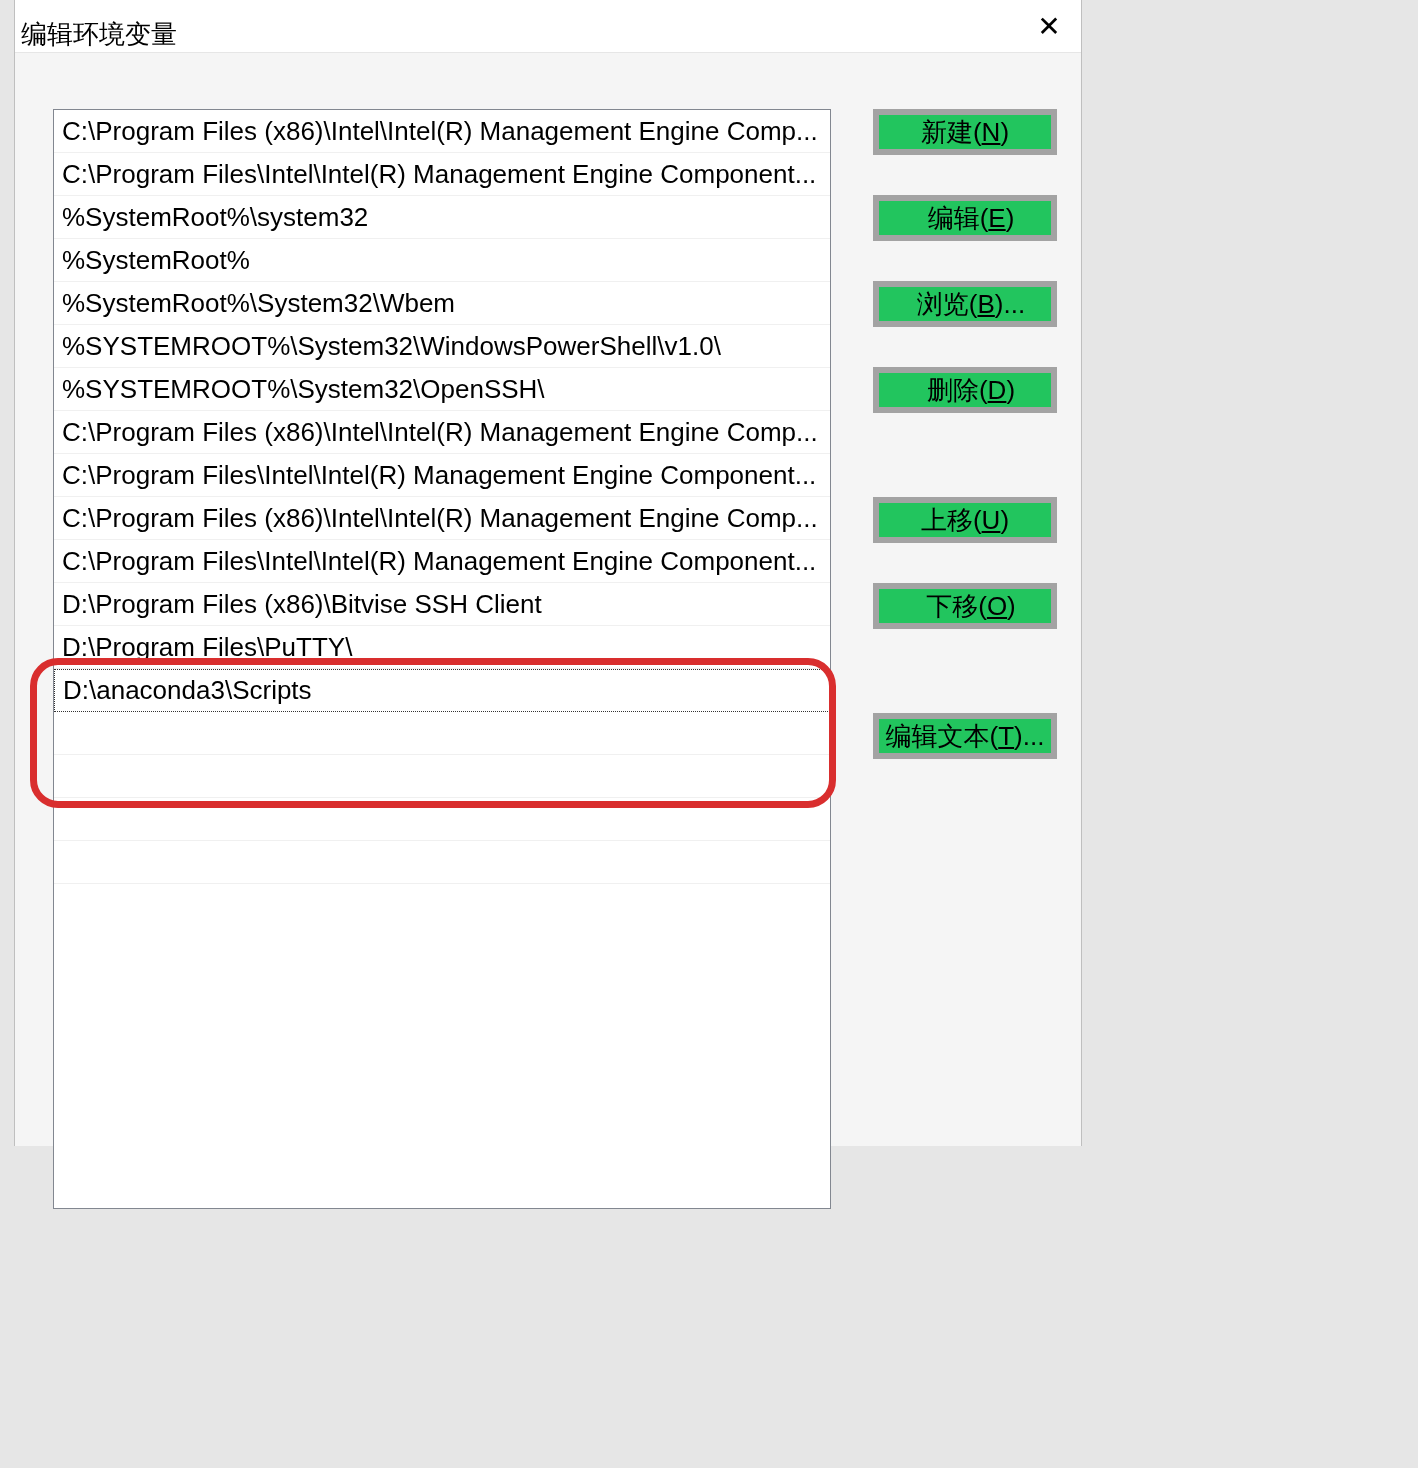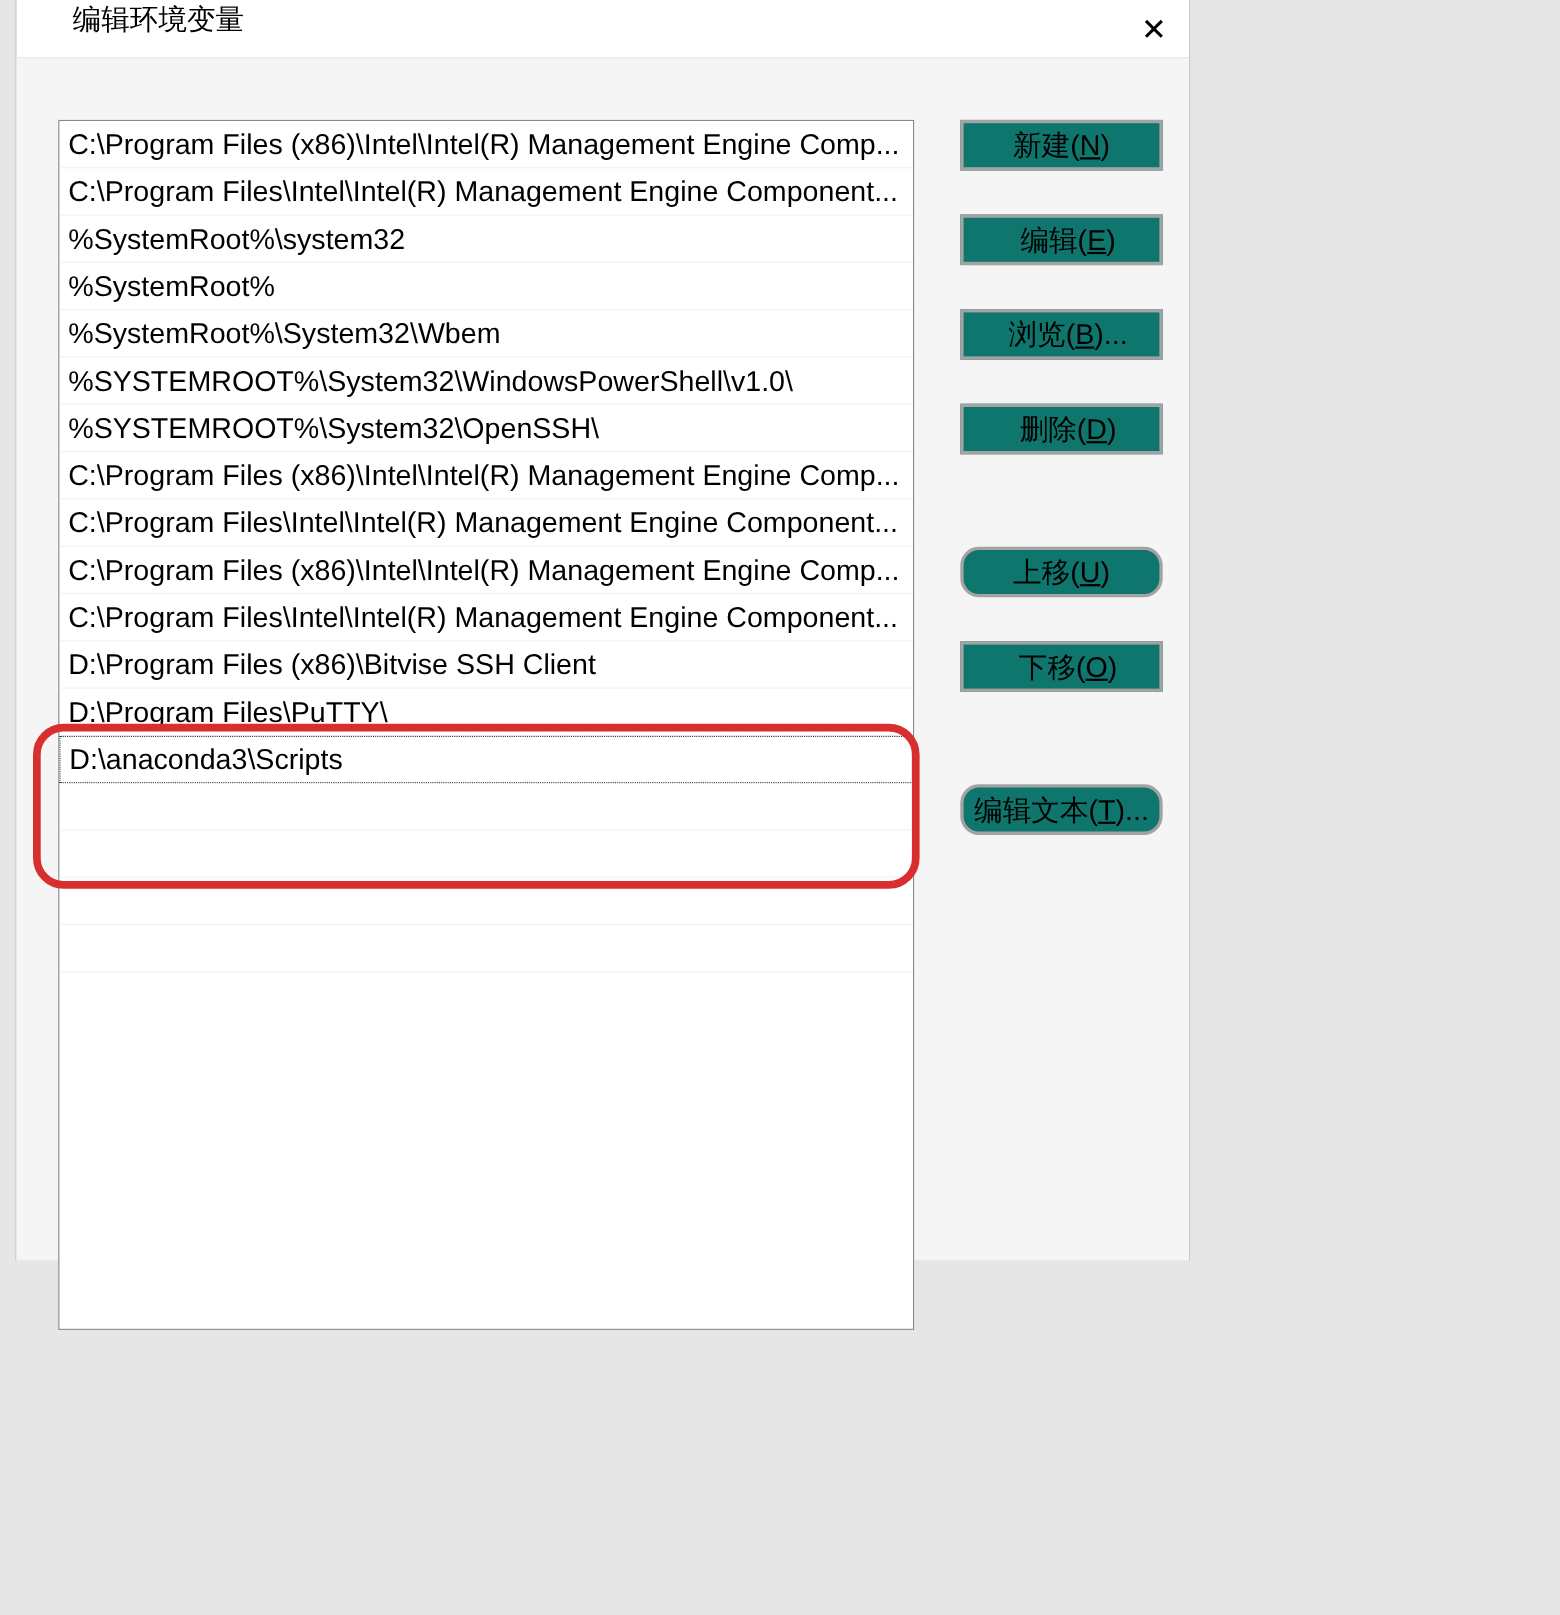--- a/index.html
+++ b/index.html
@@ -21,24 +21,23 @@
     height: 1146px;
     background: #ffffff;
     border-left: 1px solid #bfbfbf;
     border-right: 1px solid #bfbfbf;
     border-bottom: 1px solid #bfbfbf;
     box-sizing: border-box;
   }
   .titlebar {
     height: 52px;
     display: flex;
-    align-items: flex-start;
+    align-items: flex-end;
     padding-left: 6px;
     background: #ffffff;
-    margin-left: 45px;
   }
   .titlebar .title {
     font-size: 26px;
   }
   .titlebar .close {
     margin-left: auto;
     width: 64px;
     height: 52px;
     display: flex;
     align-items: center;
@@ -84,32 +83,32 @@
     left: 858px;
     top: 56px;
     width: 184px;
   }
   .btn {
     display: flex;
     align-items: center;
     justify-content: center;
     height: 46px;
     width: 184px;
-    background: #0f766e;
-    border: 3px solid #a3a3a3;
+    background: #22c55e;
+    border: 6px solid #a3a3a3;
     box-sizing: border-box;
     font-size: 26px;
     cursor: default;
     user-select: none;
     white-space: nowrap;
   }
   .btn .u { text-decoration: underline; }
   .gap-small { margin-top: 40px; padding-left: 12px; }
   .gap-top   { margin-top: 0px; }
-  .gap-group { margin-top: 84px; border-radius: 17px; }
+  .gap-group { margin-top: 84px; }
   .footer-buttons {
     position: absolute;
     right: 32px;
     bottom: 24px;
     display: flex;
     gap: 24px;
   }
   .btn.primary {
     border: 3px solid #0078d7;
     background: #e1e1e1;

